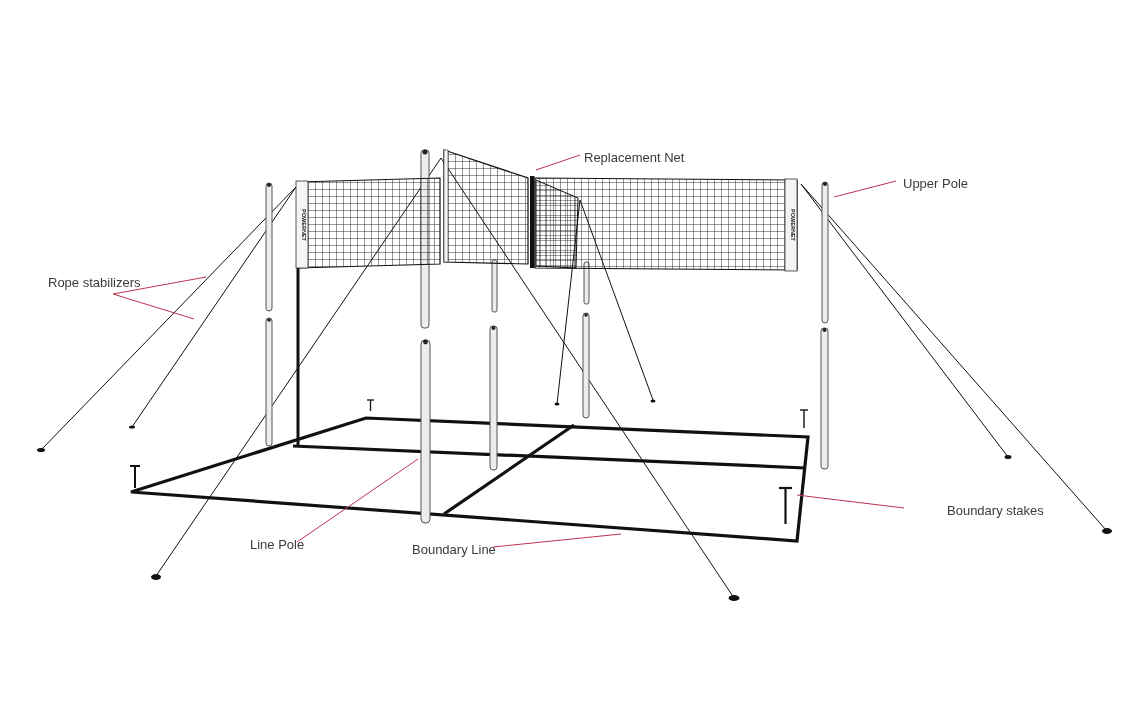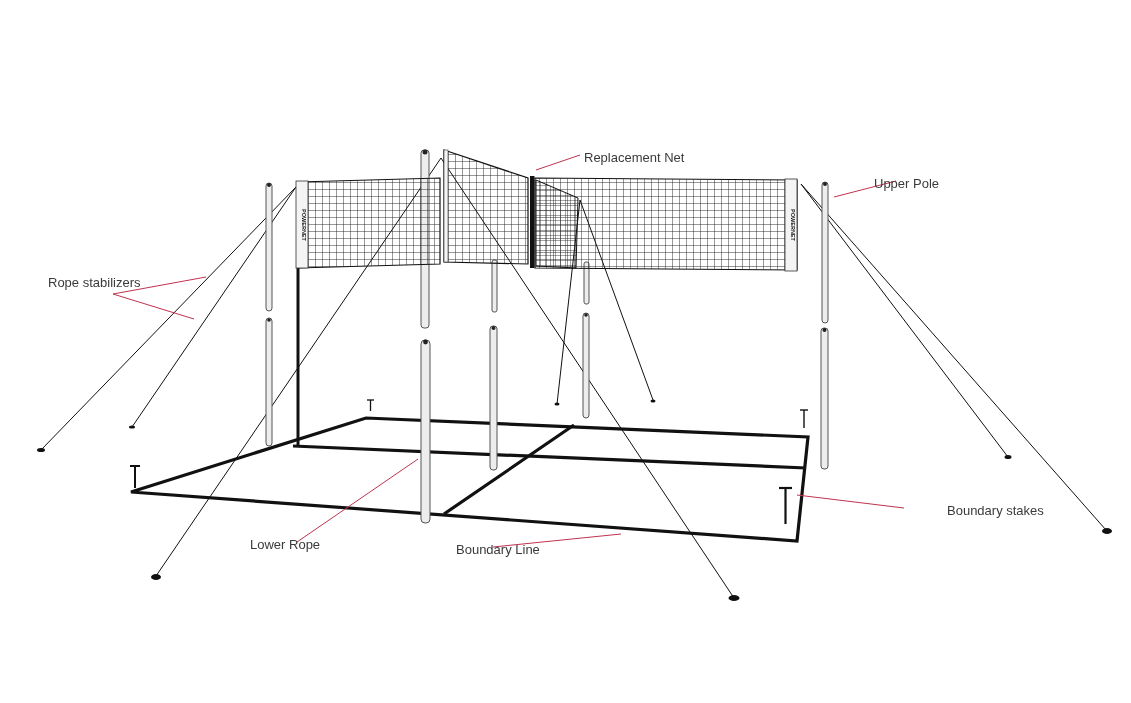--- a/index.html
+++ b/index.html
@@ -124,18 +124,18 @@
       <line x1="113" y1="294" x2="206" y2="277"></line>
       <line x1="113" y1="294" x2="194" y2="319"></line>
       <line x1="297" y1="542" x2="418" y2="459"></line>
       <line x1="493" y1="547" x2="621" y2="534"></line>
       <line x1="904" y1="508" x2="797" y2="495"></line>
     </g>
   </svg>
 
   
   <div class="label" style="left:584px; top:150px;">Replacement Net</div>
-  <div class="label" style="left:874px; top:176px;">Upper Pole</div>
+  <div class="label" style="left:903px; top:176px;">Upper Pole</div>
   <div class="label" style="left:48px; top:275px;">Rope stabilizers</div>
-  <div class="label" style="left:250px; top:537px;">Lower Rope</div>
-  <div class="label" style="left:456px; top:542px;">Boundary Line</div>
+  <div class="label" style="left:250px; top:537px;">Line Pole</div>
+  <div class="label" style="left:412px; top:542px;">Boundary Line</div>
   <div class="label" style="left:947px; top:503px;">Boundary stakes</div>
 </div>
 
 </body></html>

